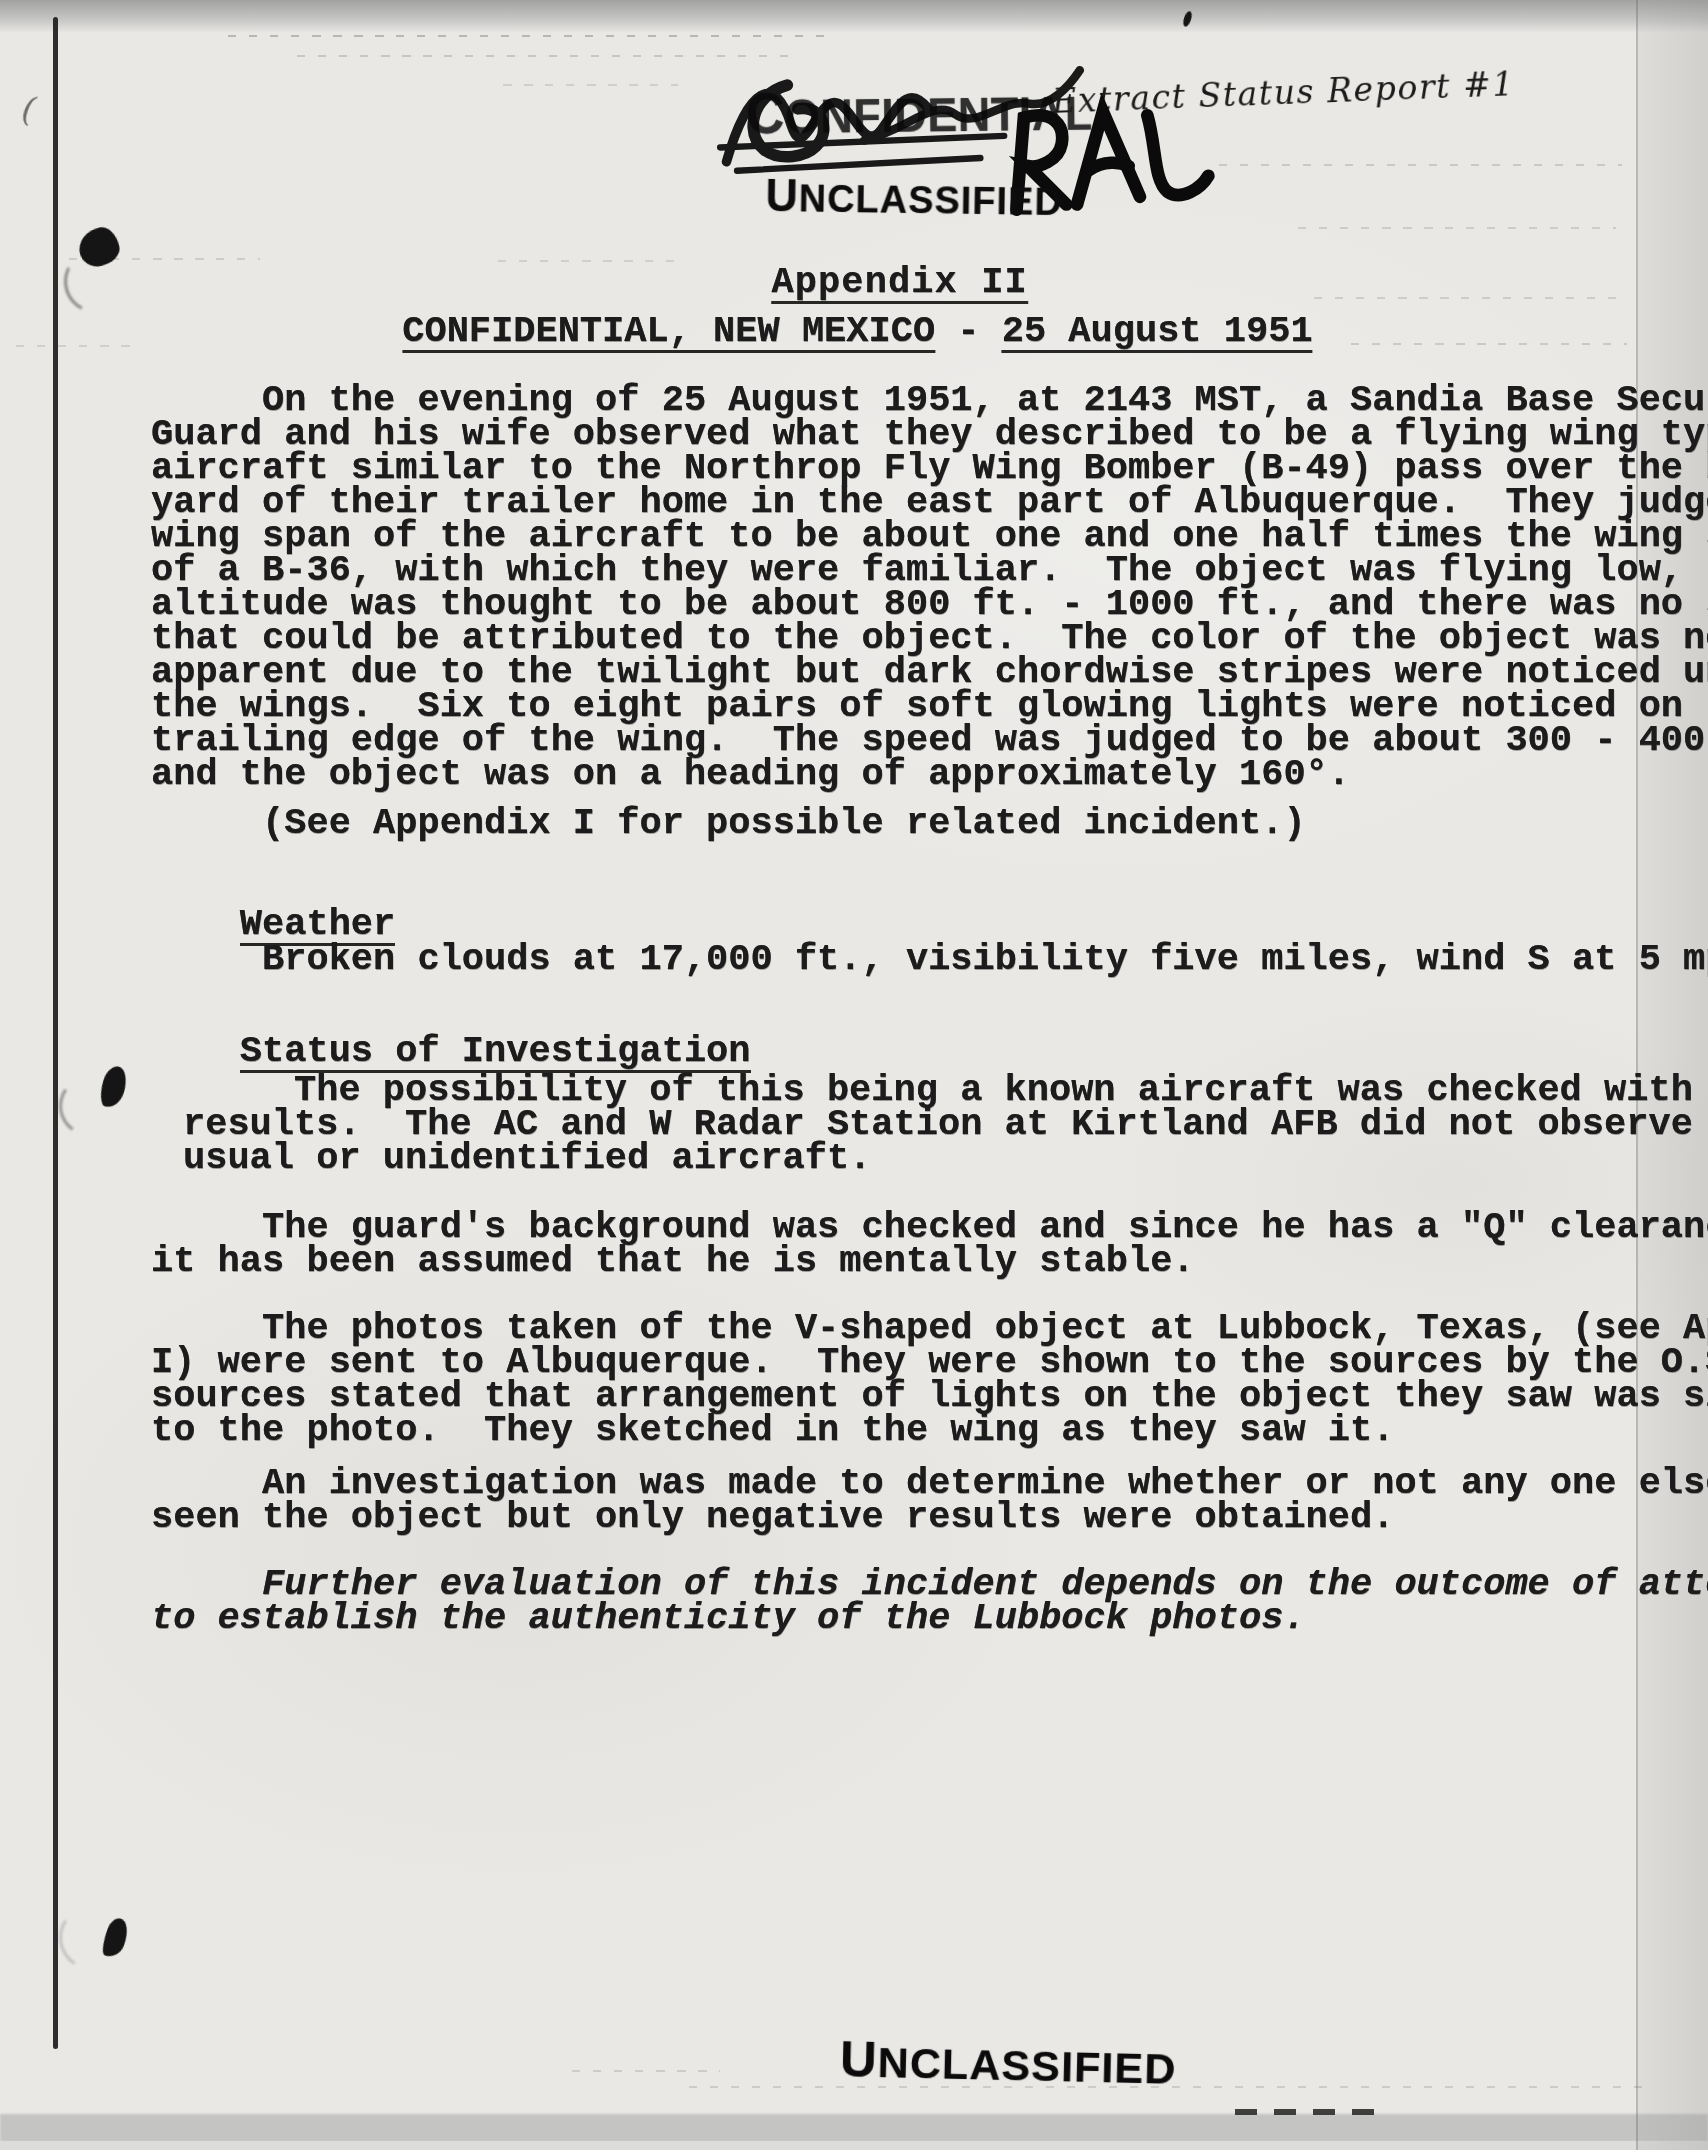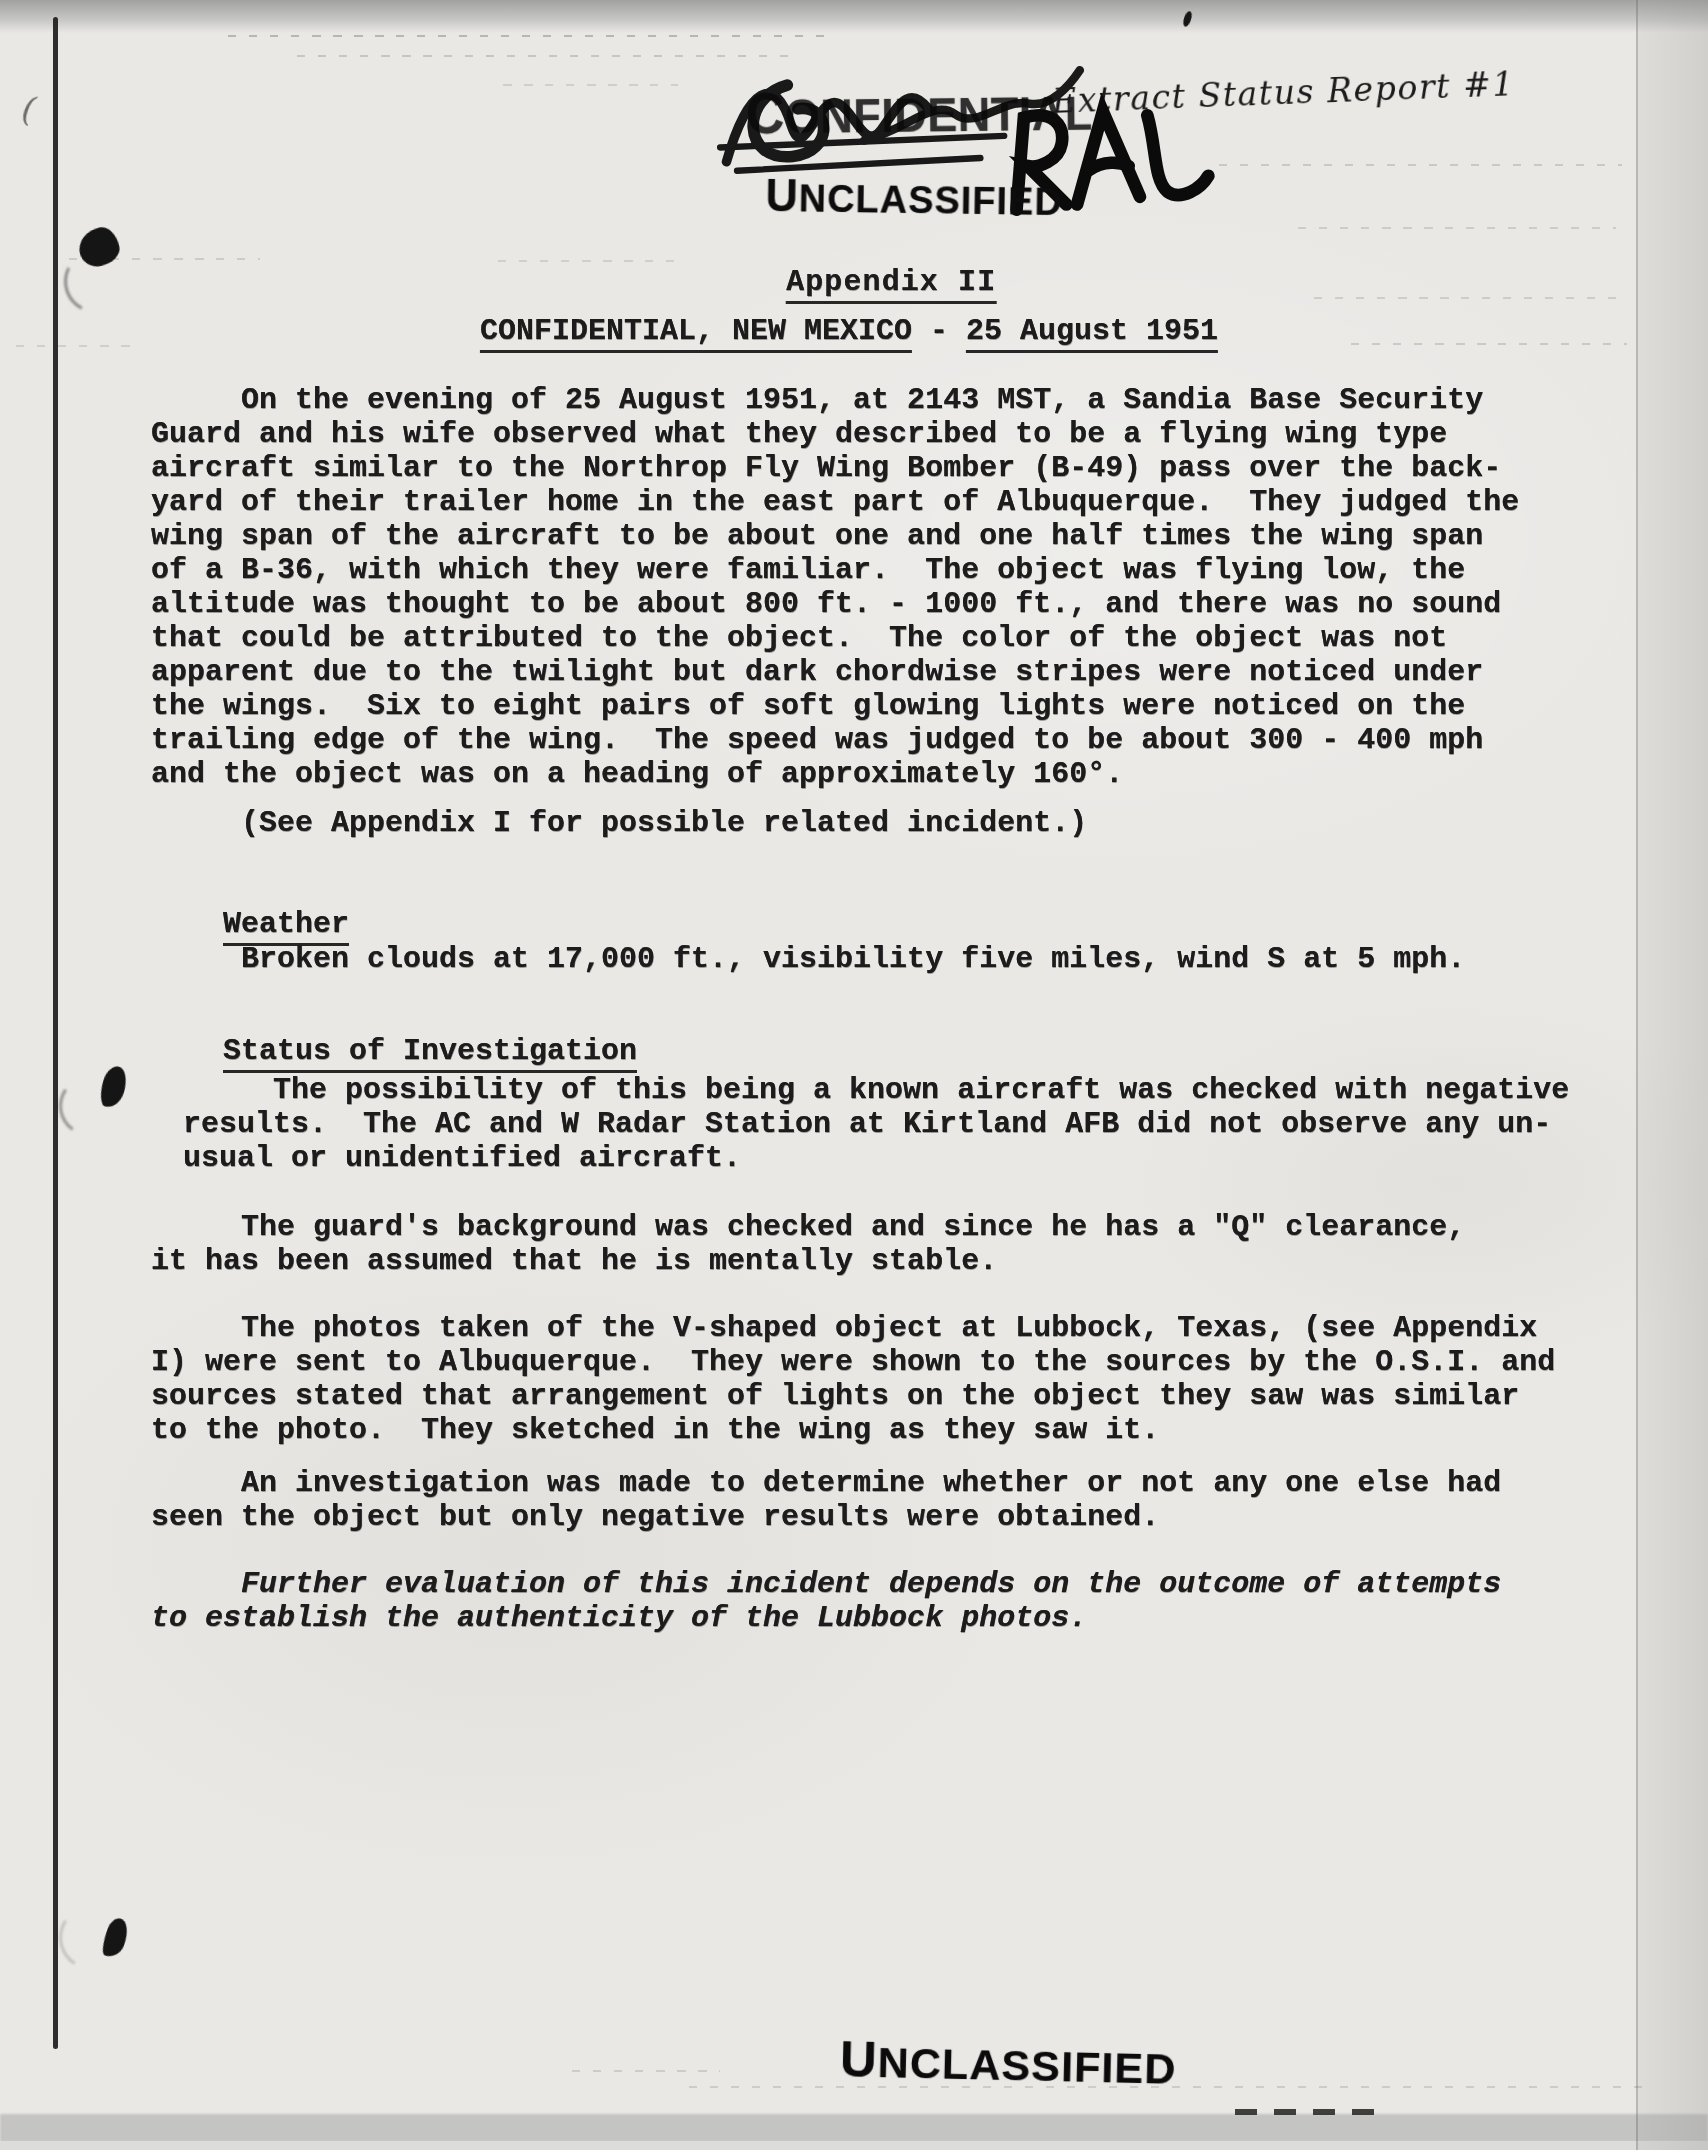--- a/index.html
+++ b/index.html
@@ -12,21 +12,21 @@
       #e9e8e5;
     font-family:"Liberation Sans", sans-serif;
   }
   .abs { position:absolute; }
   
   .typew {
     font-family:"Liberation Mono", monospace;
     font-weight:700;
     color:#1c1c1c;
     white-space:pre;
-    font-size:30px; line-height:34px; letter-spacing:0;
+    font-size:37px; line-height:34px; letter-spacing:0;
     text-shadow:0 0 0.5px rgba(25,25,25,.65), 0.4px 0.5px 0.4px rgba(35,35,35,.4);
     filter:blur(0.2px);
   }
   .u { display:inline-block; border-bottom:3.2px solid rgba(22,22,22,.92); padding-bottom:1.6px; }
   
   .stamp {
     font-family:"Liberation Sans", sans-serif;
     font-weight:700; color:#111; white-space:pre;
     filter:blur(0.3px);
     text-shadow:0 0 1.1px rgba(10,10,10,.5);

